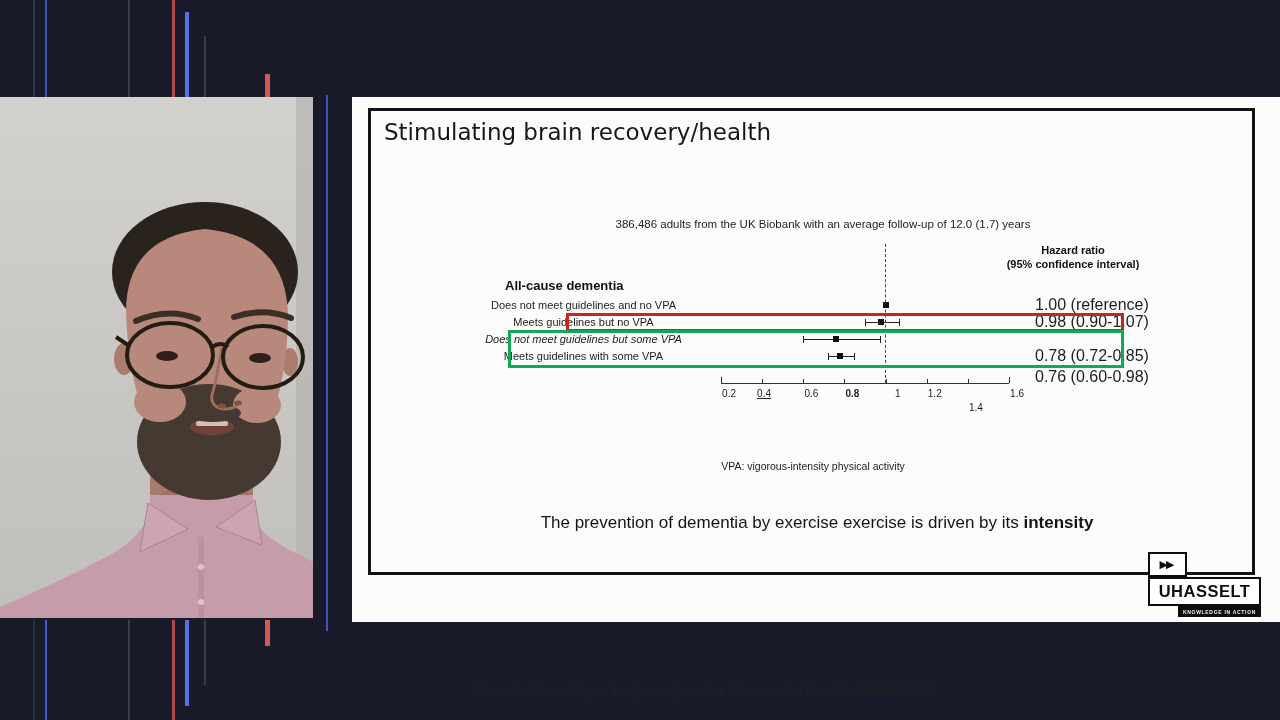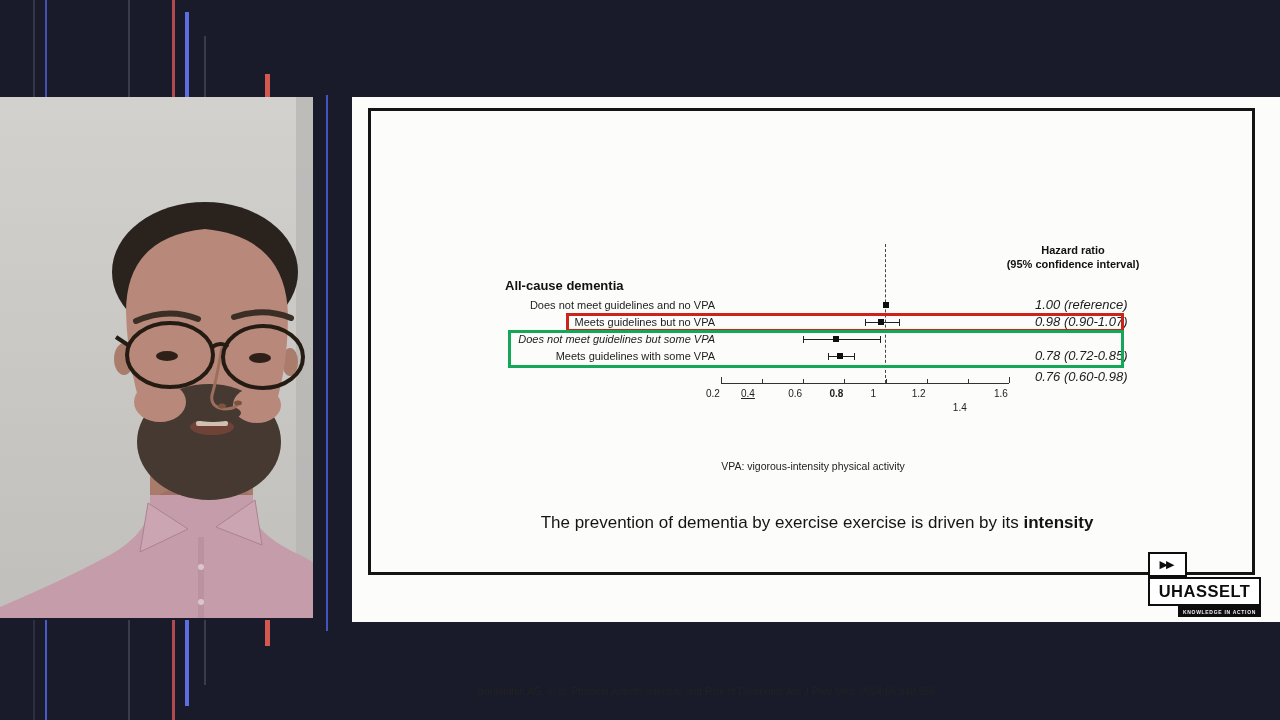--- a/index.html
+++ b/index.html
@@ -10,28 +10,28 @@
   .webcam{position:absolute;left:0;top:97px;width:313px;height:521px;overflow:hidden;background:#c9c7c4;}
   .webcam svg{display:block;width:100%;height:100%;}
   
   .slide{position:absolute;left:352px;top:97px;width:928px;height:525px;background:#fcfcfa;color:#1c1c1c;}
   .frame{position:absolute;left:16px;top:11px;width:887px;height:467px;border:3px solid #141414;box-sizing:border-box;}
   .title{position:absolute;left:32px;top:22px;font-family:"DejaVu Sans",sans-serif;font-size:23px;color:#161616;}
   .subtitle{position:absolute;left:171px;top:121px;width:600px;text-align:center;font-size:11.5px;color:#1d1d1d;}
   .hr-header{position:absolute;left:621px;top:147px;width:200px;text-align:center;font-weight:bold;font-size:11px;line-height:13.5px;color:#111;}
   .group-label{position:absolute;left:153px;top:181px;font-size:13px;font-weight:bold;color:#111;}
   #plot{position:absolute;left:0;top:0;width:100%;height:100%;}
-  .row-label{position:absolute;width:263px;text-align:right;font-size:11px;height:16px;line-height:16px;color:#1d1d1d;}
-  .row-value{position:absolute;font-size:13px;height:16px;line-height:16px;color:#1d1d1d;font-style:italic;}
+  .row-label{position:absolute;width:263px;text-align:center;font-size:11px;height:16px;line-height:16px;color:#1d1d1d;}
+  .row-value{position:absolute;font-size:16px;height:16px;line-height:16px;color:#1d1d1d;}
   .whisker{position:absolute;height:1px;background:#222;}
   .cap{position:absolute;width:1px;height:7px;background:#222;}
   .pt{position:absolute;width:6px;height:6px;background:#0e0e0e;}
   .axis-line{position:absolute;height:1px;background:#333;}
   .tick{position:absolute;width:1px;background:#333;}
-  .tick-label{position:absolute;width:30px;text-align:left;font-size:10px;color:#222;}
+  .tick-label{position:absolute;width:30px;text-align:right;font-size:10px;color:#222;}
   .refline{position:absolute;left:533px;top:147px;height:139px;width:0;border-left:1px dashed #444;}
   .hl-box{position:absolute;box-sizing:border-box;border:3px solid transparent;}
   #box-red{left:214px;top:216px;width:558px;height:19px;}
   #box-green{left:156px;top:233px;width:616px;height:38px;}
   .vpa-note{position:absolute;left:261px;top:363px;width:400px;text-align:center;font-size:10.5px;color:#222;}
   .statement{position:absolute;left:65px;top:416px;width:800px;text-align:center;font-size:17px;color:#141414;}
   .citation{position:absolute;left:56px;top:589px;width:600px;text-align:center;font-size:10px;color:#222;}
   
   .logo{position:absolute;}
   .logo-play{position:absolute;left:796px;top:455px;width:39px;height:25px;background:#fff;border:2px solid #0d0d0d;
@@ -115,20 +115,22 @@
         <ellipse cx="170" cy="258" rx="43" ry="32" fill="none" stroke="#241b12" stroke-width="4"></ellipse>
         <ellipse cx="263" cy="260" rx="40" ry="31" fill="none" stroke="#241b12" stroke-width="4"></ellipse>
         <path d="M212 250 Q221 244 228 250" fill="none" stroke="#241b12" stroke-width="4"></path>
         <path d="M128 248 L116 240" fill="none" stroke="#241b12" stroke-width="4"></path>
       </g>
     </svg>
   </div>
 
   <div class="slide">
     <div class="frame"></div>
+    <div class="title">Stimulating brain recovery/health</div>
+    <div class="subtitle">386,486 adults from the UK Biobank with an average follow-up of 12.0 (1.7) years</div>
     <div class="hr-header">
       <div>Hazard ratio</div>
       <div>(95% confidence interval)</div>
     </div>
     <div class="group-label">All-cause dementia</div>
 
     <div class="refline"></div>
     <div id="plot">
         <div class="row-label" style="left: 100px; top: 200px;">Does not meet guidelines and no VPA</div>
         <div class="pt" style="left: 530.571px; top: 205px; background: rgb(14, 14, 14);"></div>

